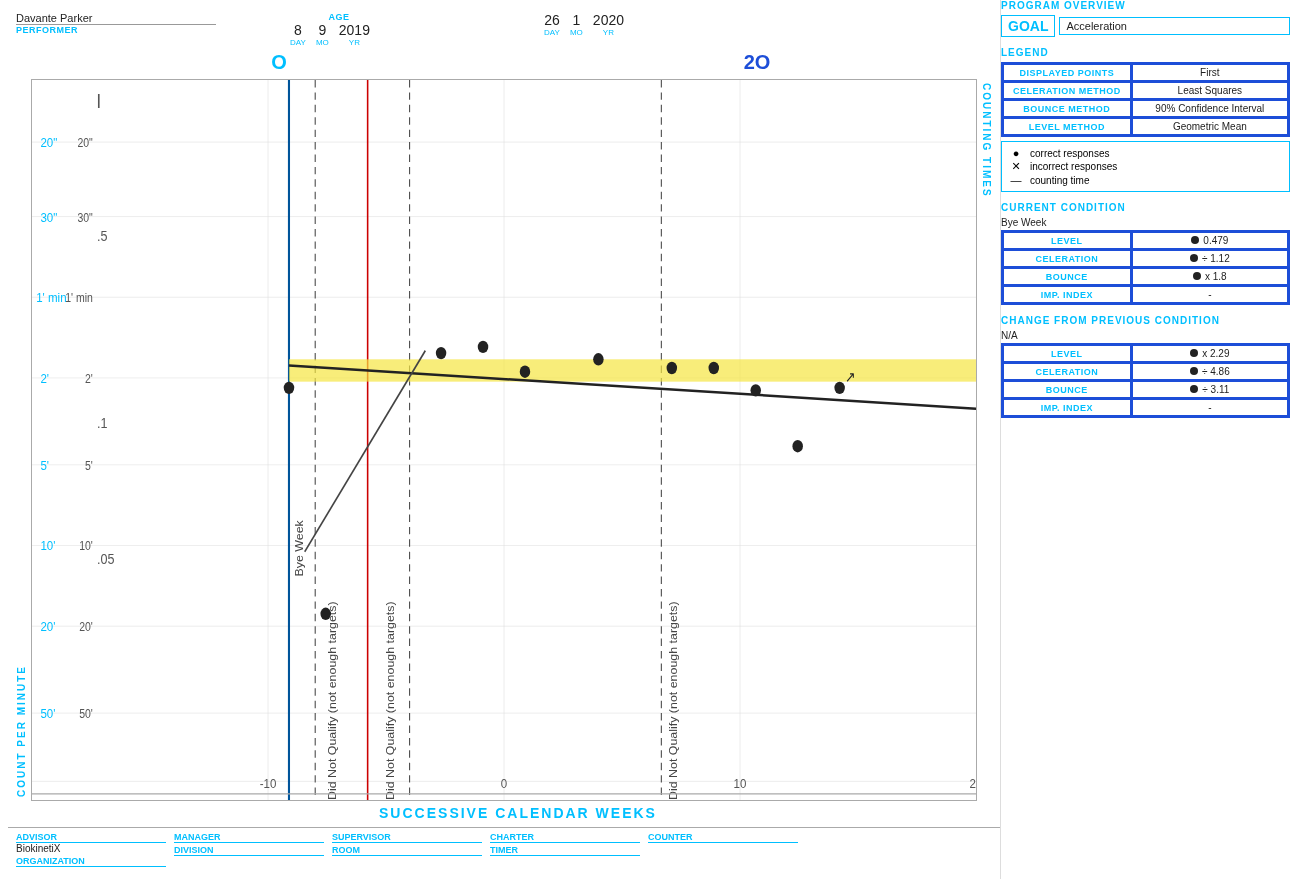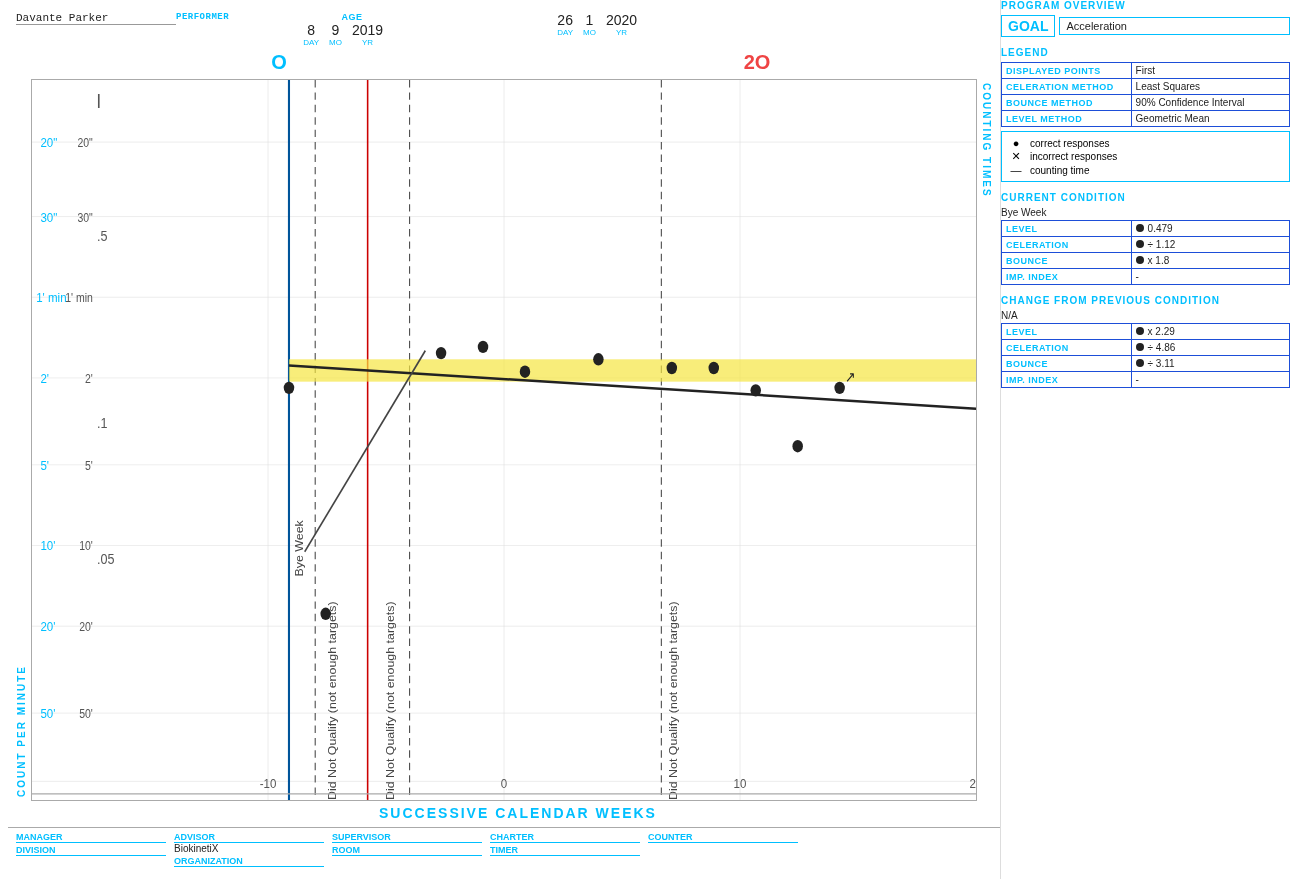--- a/index.html
+++ b/index.html
@@ -21,23 +21,22 @@
 
     .header-row {
       display: flex;
       align-items: flex-start;
       padding: 4px 8px;
       gap: 0;
     }
 
     .header-performer {
       display: flex;
-      flex-direction: row;
+      flex-direction: column;
       min-width: 200px;
-      font-family: Liberation Mono, monospace;
     }
     .header-age {
       display: flex;
       flex-direction: column;
       align-items: center;
       min-width: 220px;
     }
     .header-osm {
       display: flex;
       flex-direction: column;
@@ -183,22 +182,23 @@
       letter-spacing: 1px;
       margin-bottom: 4px;
     }
 
     .panel-table {
       width: 100%;
       border-collapse: collapse;
       font-size: 10px;
     }
     .panel-table td {
-      border: 1px solid #1d4ed8;
+      border: 3px solid #1d4ed8;
       padding: 2px 4px;
+      text-align: center;
     }
     .panel-table .key-cell {
       color: #00bfff;
       font-weight: bold;
       font-size: 9px;
       letter-spacing: 0.5px;
       width: 45%;
     }
     .panel-table .val-cell {
       color: #222;
@@ -299,21 +299,21 @@
           <div class="date-lbl">YR</div>
         </div>
       </div>
     </div>
   </div>
 
   <div class="chart-container">
 
     <div style="display:flex; margin-left:28px; position:relative; height:28px;">
       <div style="position:absolute; left:25%; font-size:20px; color:#00bfff; font-weight:bold; transform:translateX(-50%);">O</div>
-      <div style="position:absolute; left:75%; font-size:20px; color:#ef4444; font-weight:bold; transform:translateX(-50%);">2O</div>
+      <div style="position:absolute; left:75%; font-size:20px; color:#1d4ed8; font-weight:bold; transform:translateX(-50%);">2O</div>
     </div>
 
     <div class="chart-wrapper">
       <div class="y-axis-label-left">COUNT PER MINUTE</div>
 
       <div class="chart-area">
 
         <svg class="chart-svg" viewBox="0 0 900 580" preserveAspectRatio="none" xmlns="http://www.w3.org/2000/svg">
 
           <line x1="0" y1="50" x2="900" y2="50" stroke="#e0e0e0" stroke-width="0.5"></line>
@@ -409,29 +409,29 @@
       <div class="y-axis-label-right">COUNTING TIMES</div>
     </div>
 
     <div class="x-axis-area">
       <div class="x-axis-title">SUCCESSIVE CALENDAR WEEKS</div>
     </div>
   </div>
 
   <div class="footer-row">
     <div class="footer-col">
-      <div class="footer-label">MANAGER</div>
-      <div class="footer-value"></div>
-      <div class="footer-label" style="margin-top:2px;">DIVISION</div>
-      <div class="footer-value"></div>
-    </div>
-    <div class="footer-col">
       <div class="footer-label">ADVISOR</div>
       <div class="footer-value">BiokinetiX</div>
       <div class="footer-label" style="margin-top:2px;">ORGANIZATION</div>
+      <div class="footer-value"></div>
+    </div>
+    <div class="footer-col">
+      <div class="footer-label">MANAGER</div>
+      <div class="footer-value"></div>
+      <div class="footer-label" style="margin-top:2px;">DIVISION</div>
       <div class="footer-value"></div>
     </div>
     <div class="footer-col">
       <div class="footer-label">SUPERVISOR</div>
       <div class="footer-value"></div>
       <div class="footer-label" style="margin-top:2px;">ROOM</div>
       <div class="footer-value"></div>
     </div>
     <div class="footer-col">
       <div class="footer-label">CHARTER</div>

